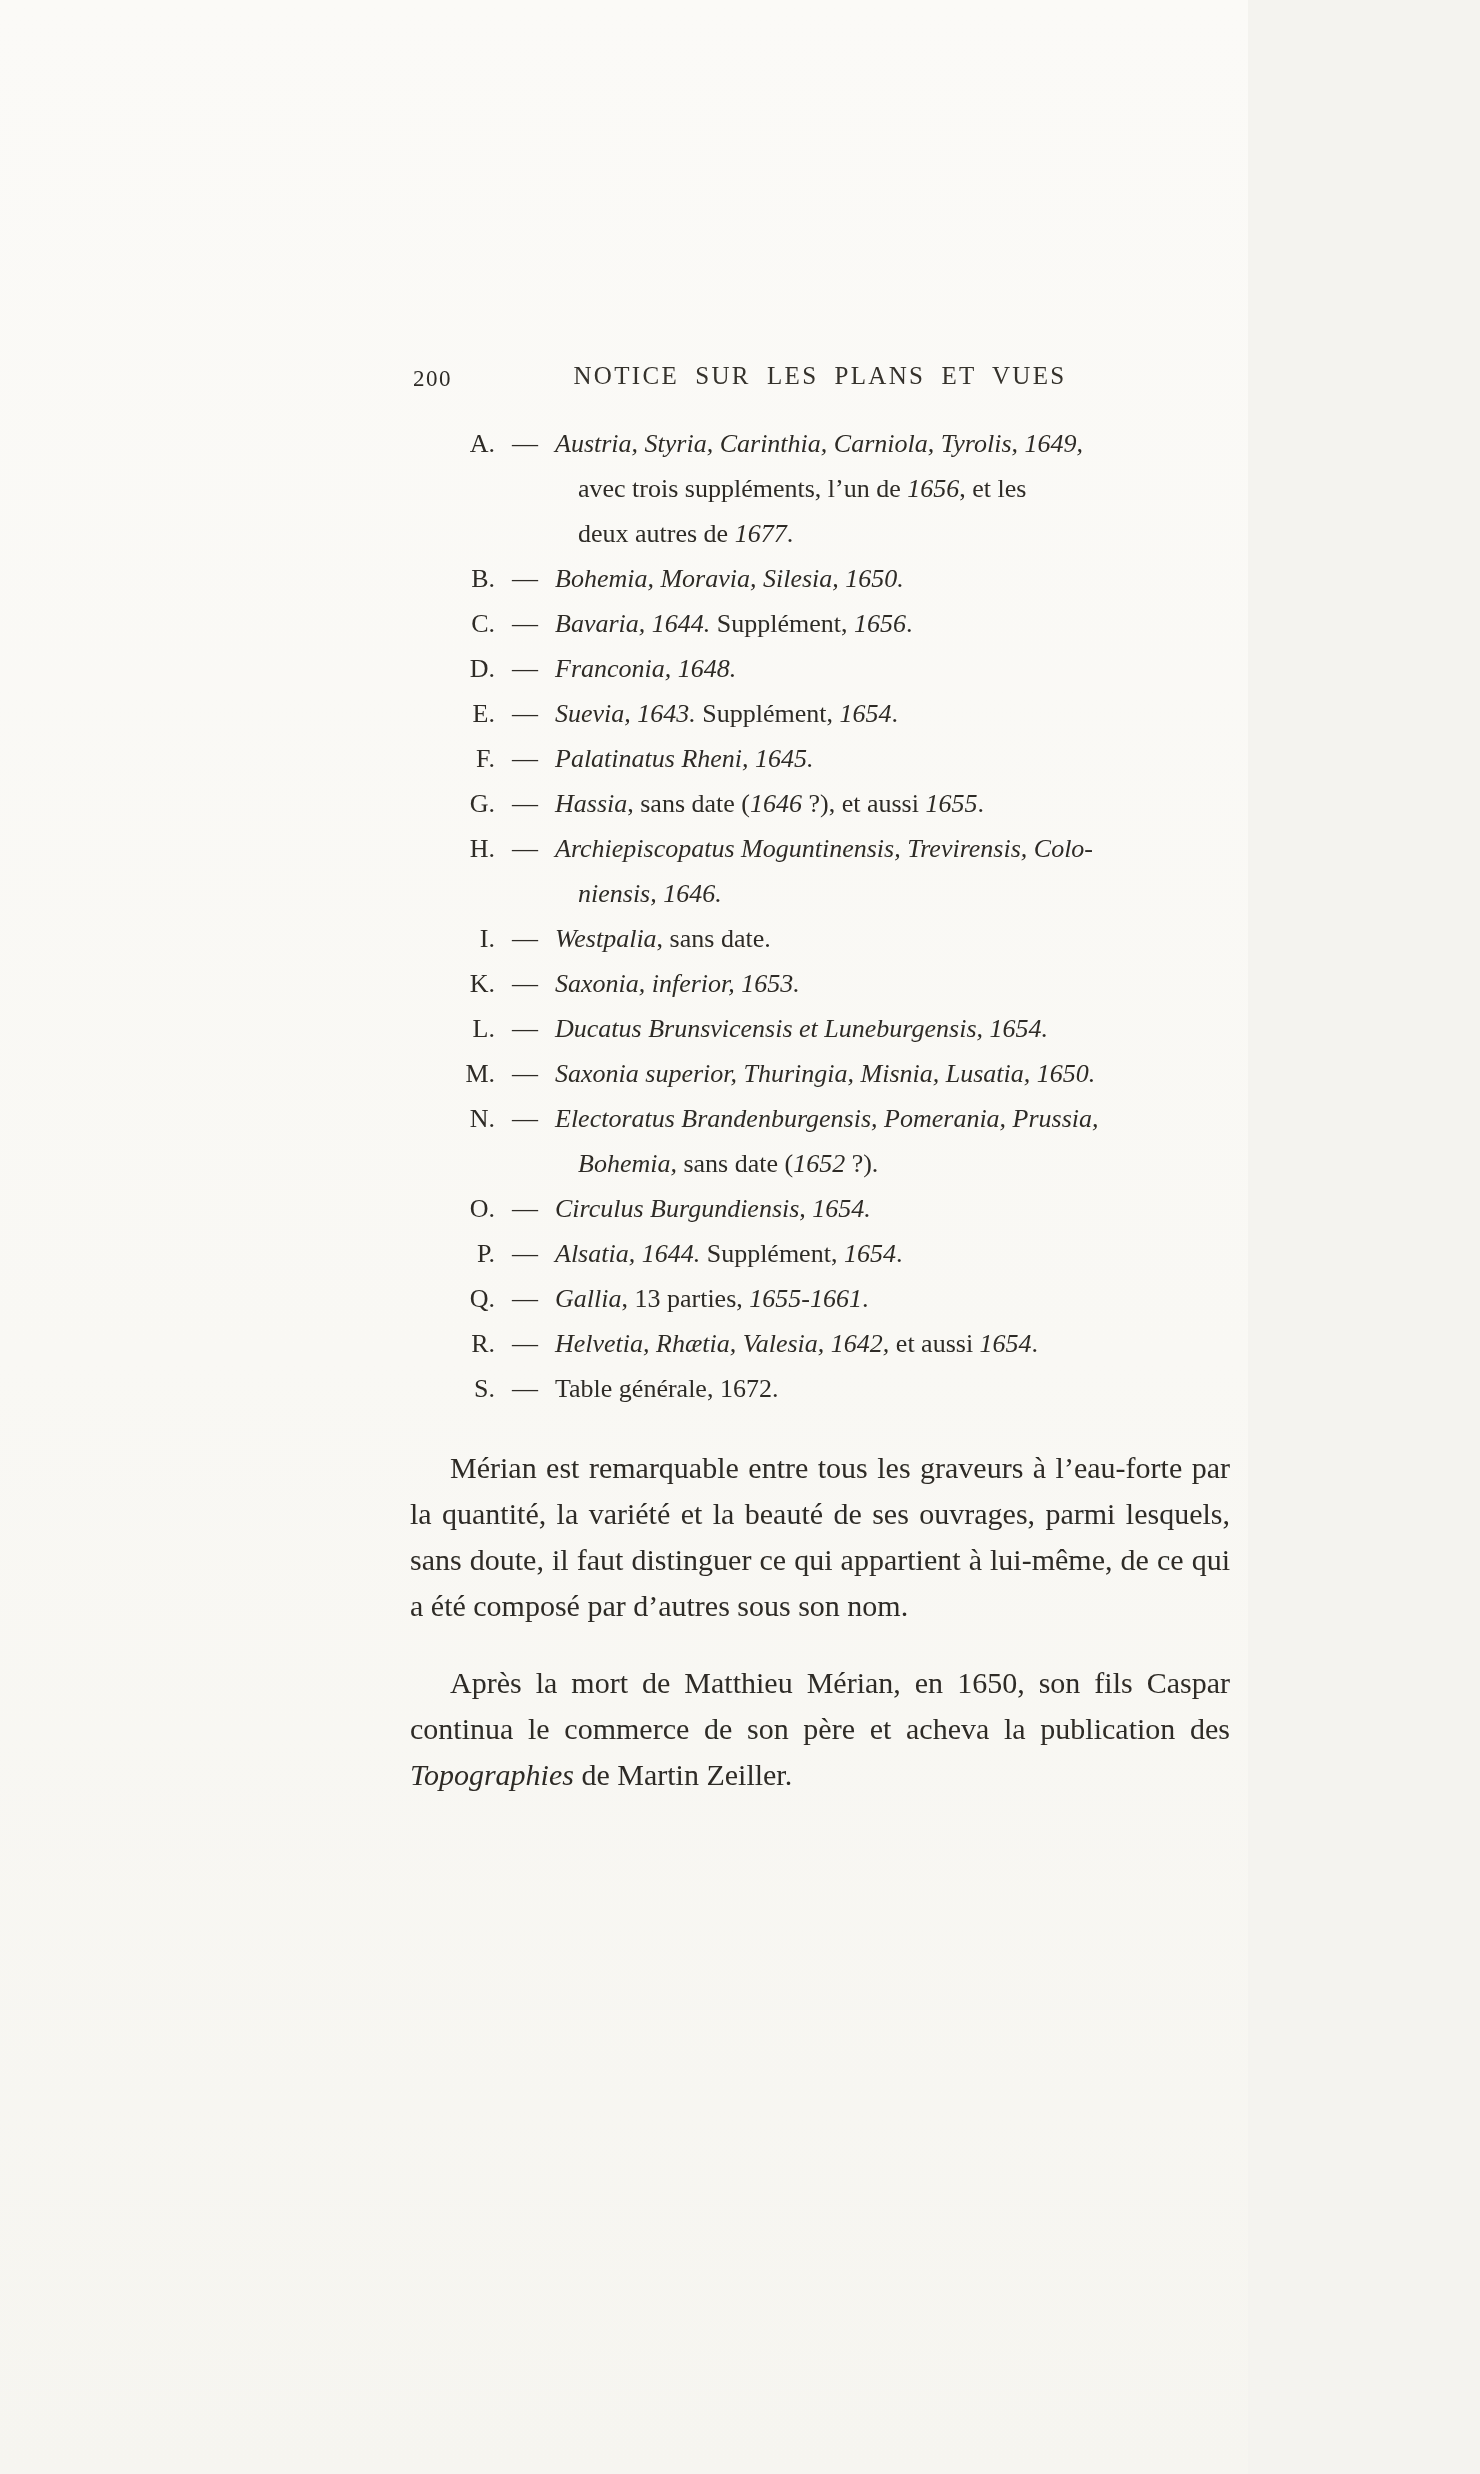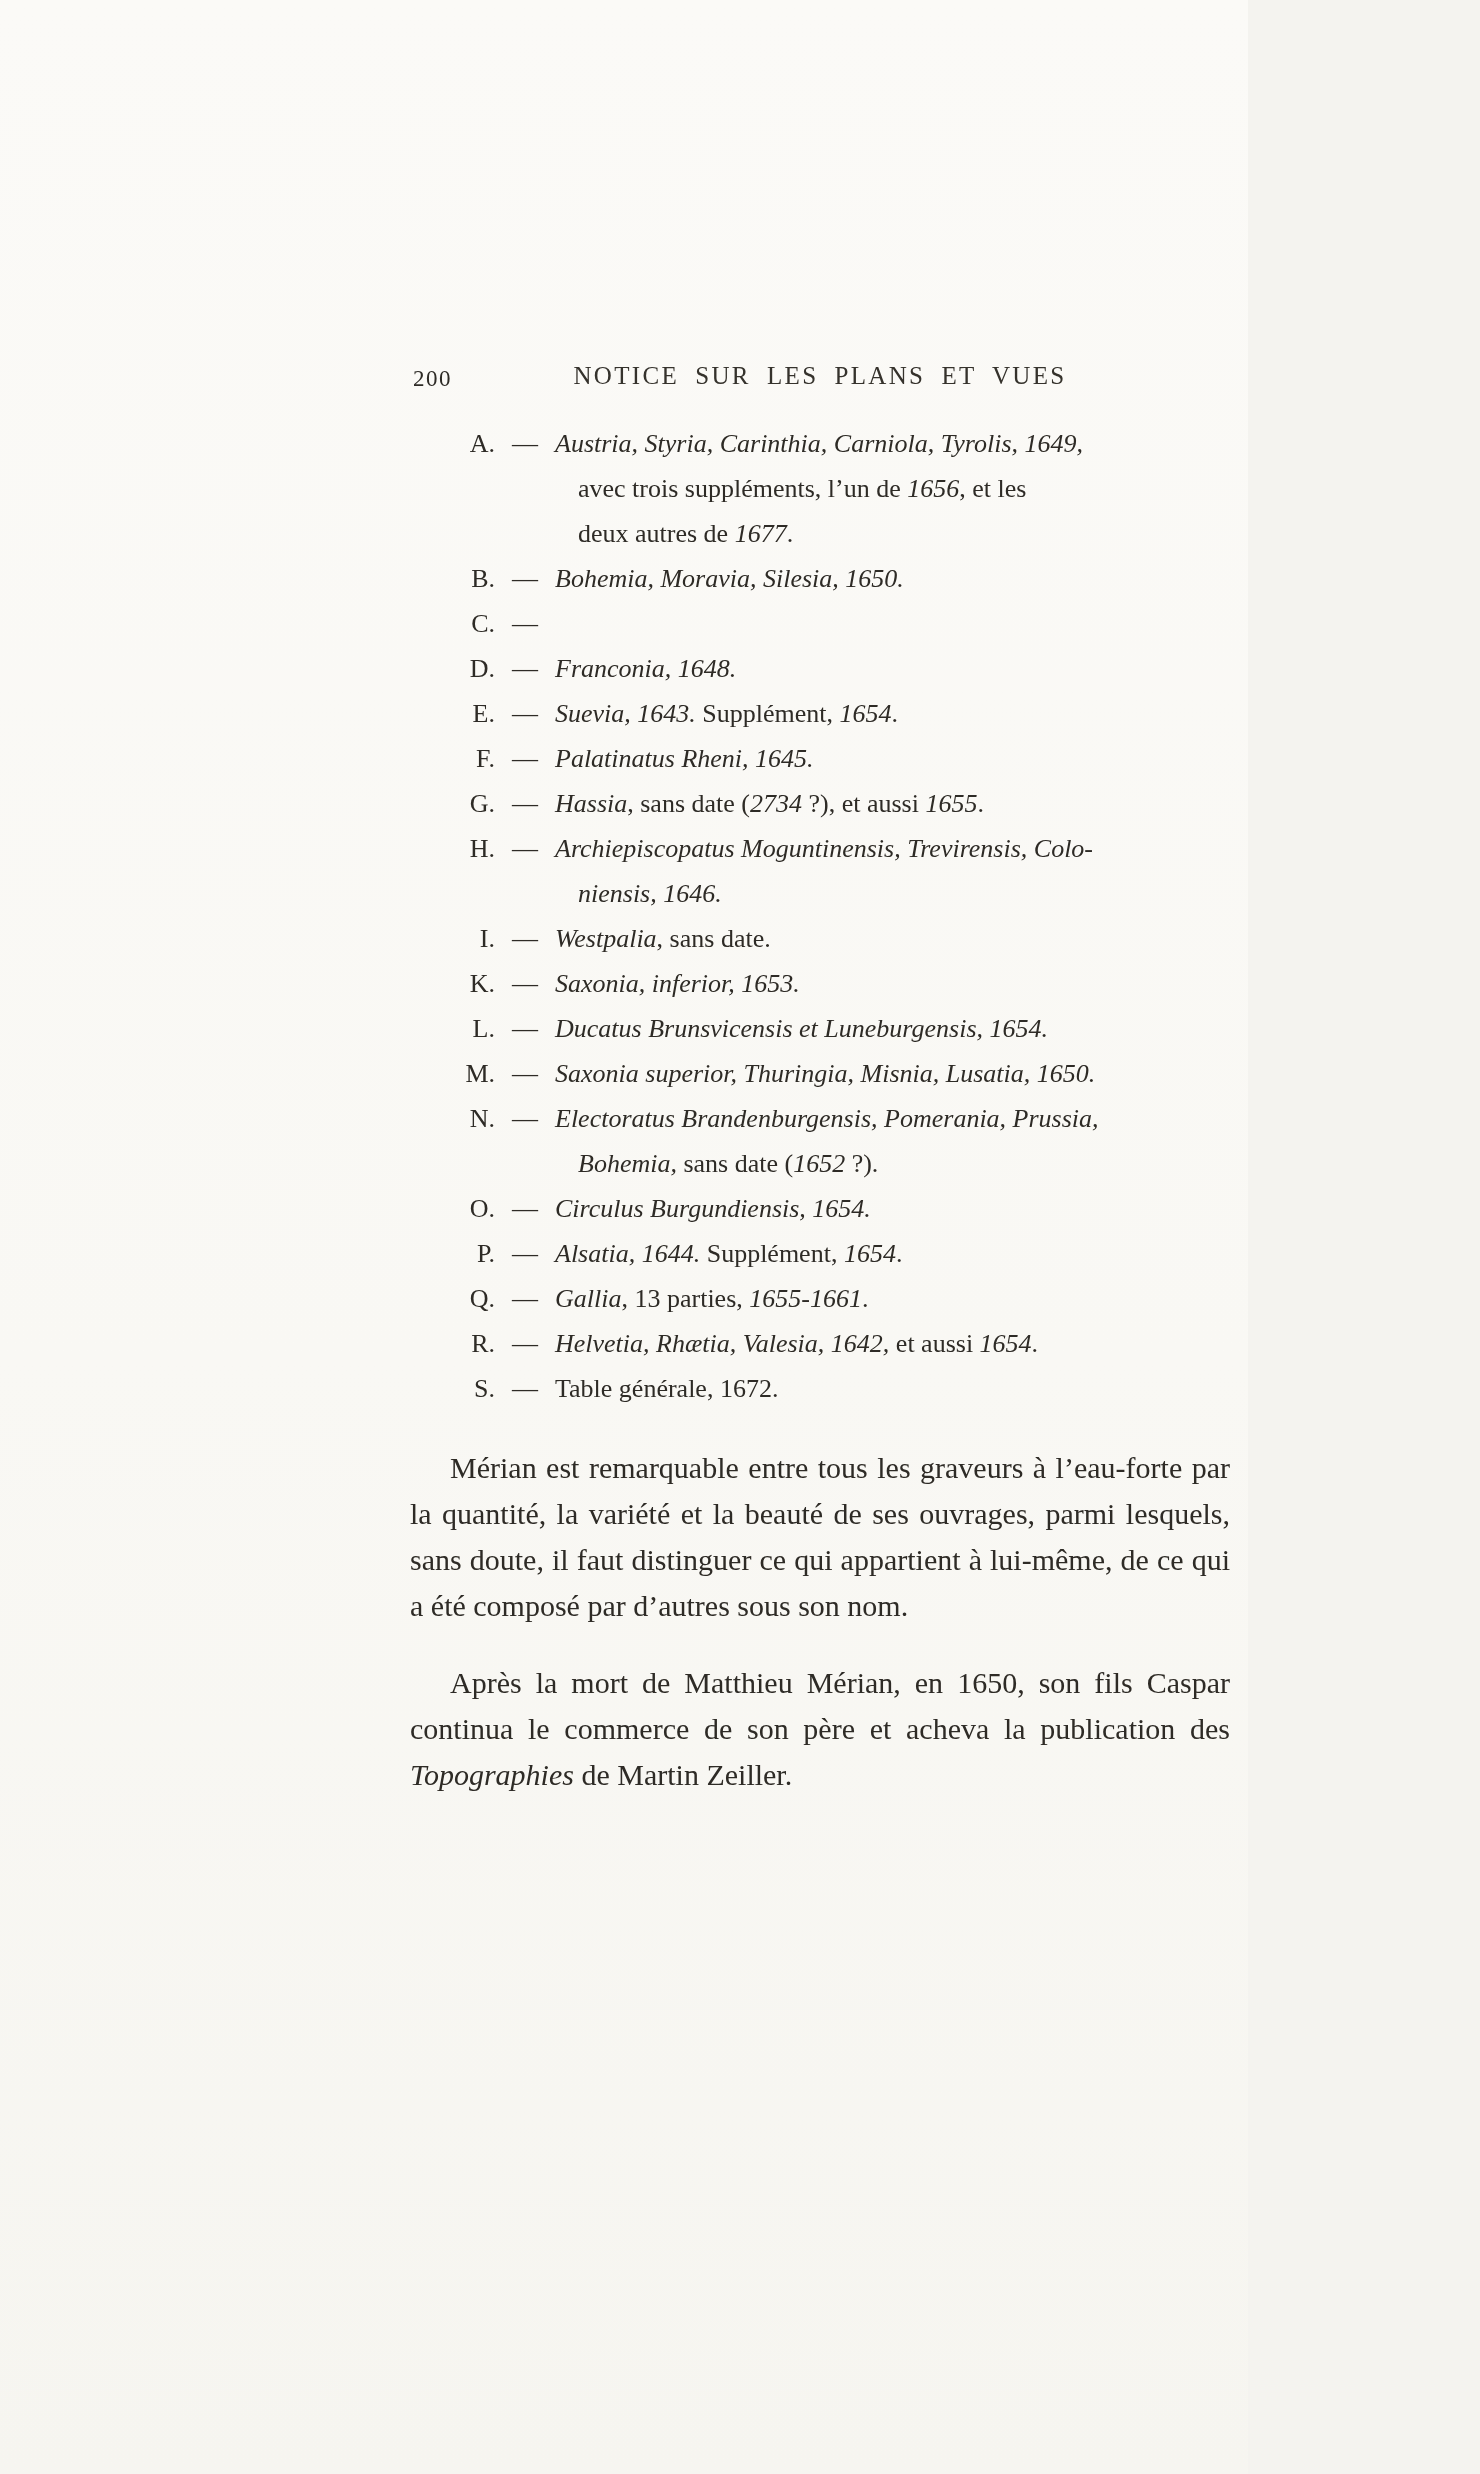--- a/index.html
+++ b/index.html
@@ -90,40 +90,41 @@
           <span class="text"><span class="it">Austria, Styria, Carinthia, Carniola, Tyrolis, 1649,</span><br><span>avec trois suppléments, l’un de </span><span class="it">1656</span><span>, et les</span><br><span>deux autres de </span><span class="it">1677</span><span>.</span></span>
         </div>
         <div class="list-item">
           <span class="letter">B.</span>
           <span class="dash">—</span>
           <span class="text"><span class="it">Bohemia, Moravia, Silesia, 1650.</span></span>
         </div>
         <div class="list-item">
           <span class="letter">C.</span>
           <span class="dash">—</span>
+          <span class="text"><span class="it">Bavaria, 1644.</span><span> Supplément, </span><span class="it">1656</span><span>.</span></span>
         </div>
         <div class="list-item">
           <span class="letter">D.</span>
           <span class="dash">—</span>
           <span class="text"><span class="it">Franconia, 1648.</span></span>
         </div>
         <div class="list-item">
           <span class="letter">E.</span>
           <span class="dash">—</span>
           <span class="text"><span class="it">Suevia, 1643.</span><span> Supplément, </span><span class="it">1654</span><span>.</span></span>
         </div>
         <div class="list-item">
           <span class="letter">F.</span>
           <span class="dash">—</span>
           <span class="text"><span class="it">Palatinatus Rheni, 1645.</span></span>
         </div>
         <div class="list-item">
           <span class="letter">G.</span>
           <span class="dash">—</span>
-          <span class="text"><span class="it">Hassia</span><span>, sans date (</span><span class="it">2734</span><span> ?), et aussi </span><span class="it">1655</span><span>.</span></span>
+          <span class="text"><span class="it">Hassia</span><span>, sans date (</span><span class="it">1646</span><span> ?), et aussi </span><span class="it">1655</span><span>.</span></span>
         </div>
         <div class="list-item">
           <span class="letter">H.</span>
           <span class="dash">—</span>
           <span class="text"><span class="it">Archiepiscopatus Moguntinensis, Trevirensis, Colo-</span><br><span class="it">niensis, 1646.</span></span>
         </div>
         <div class="list-item">
           <span class="letter">I.</span>
           <span class="dash">—</span>
           <span class="text"><span class="it">Westpalia</span><span>, sans date.</span></span>

